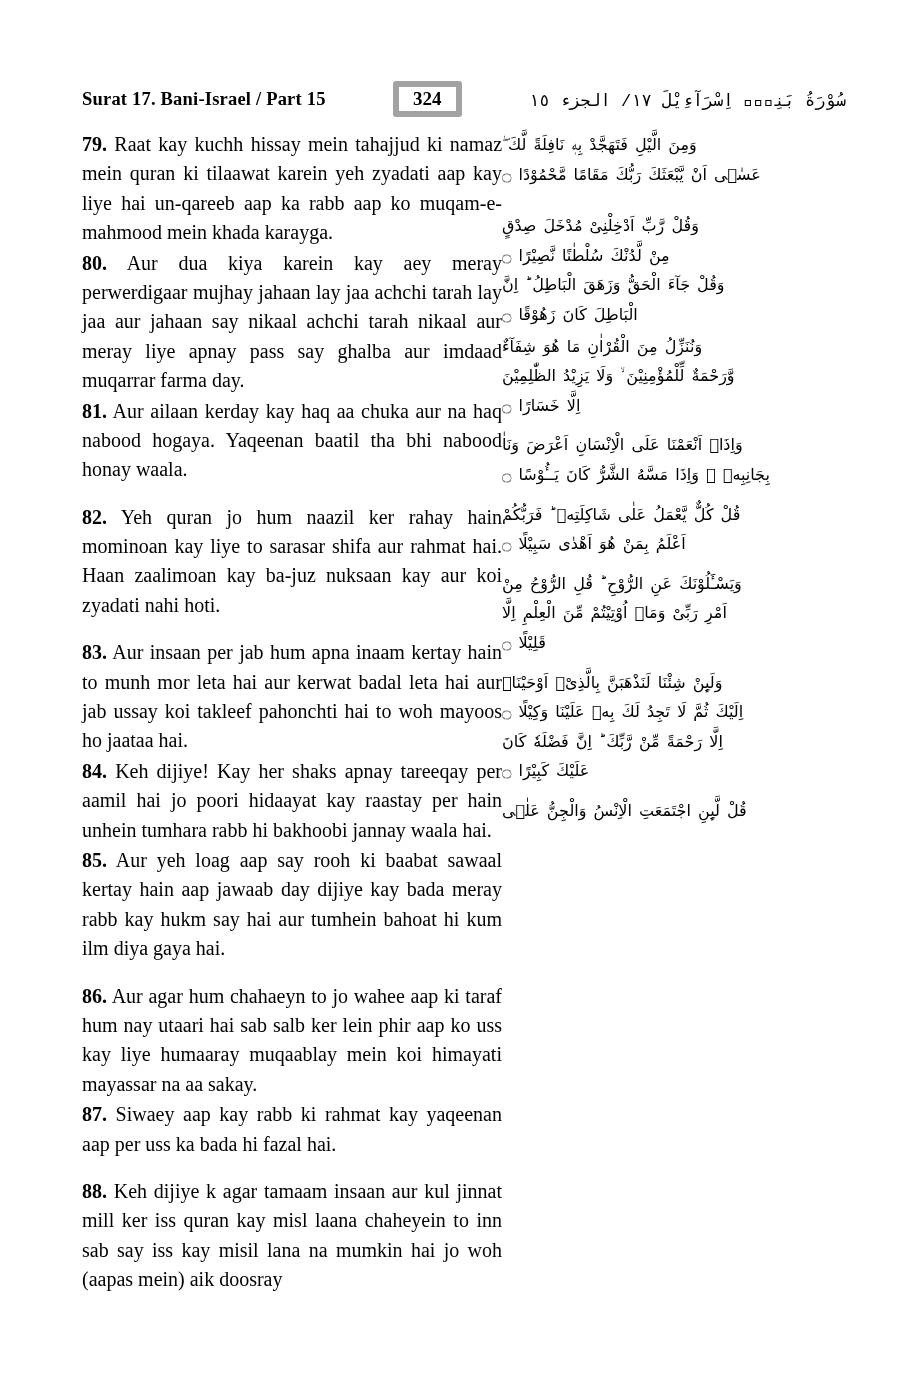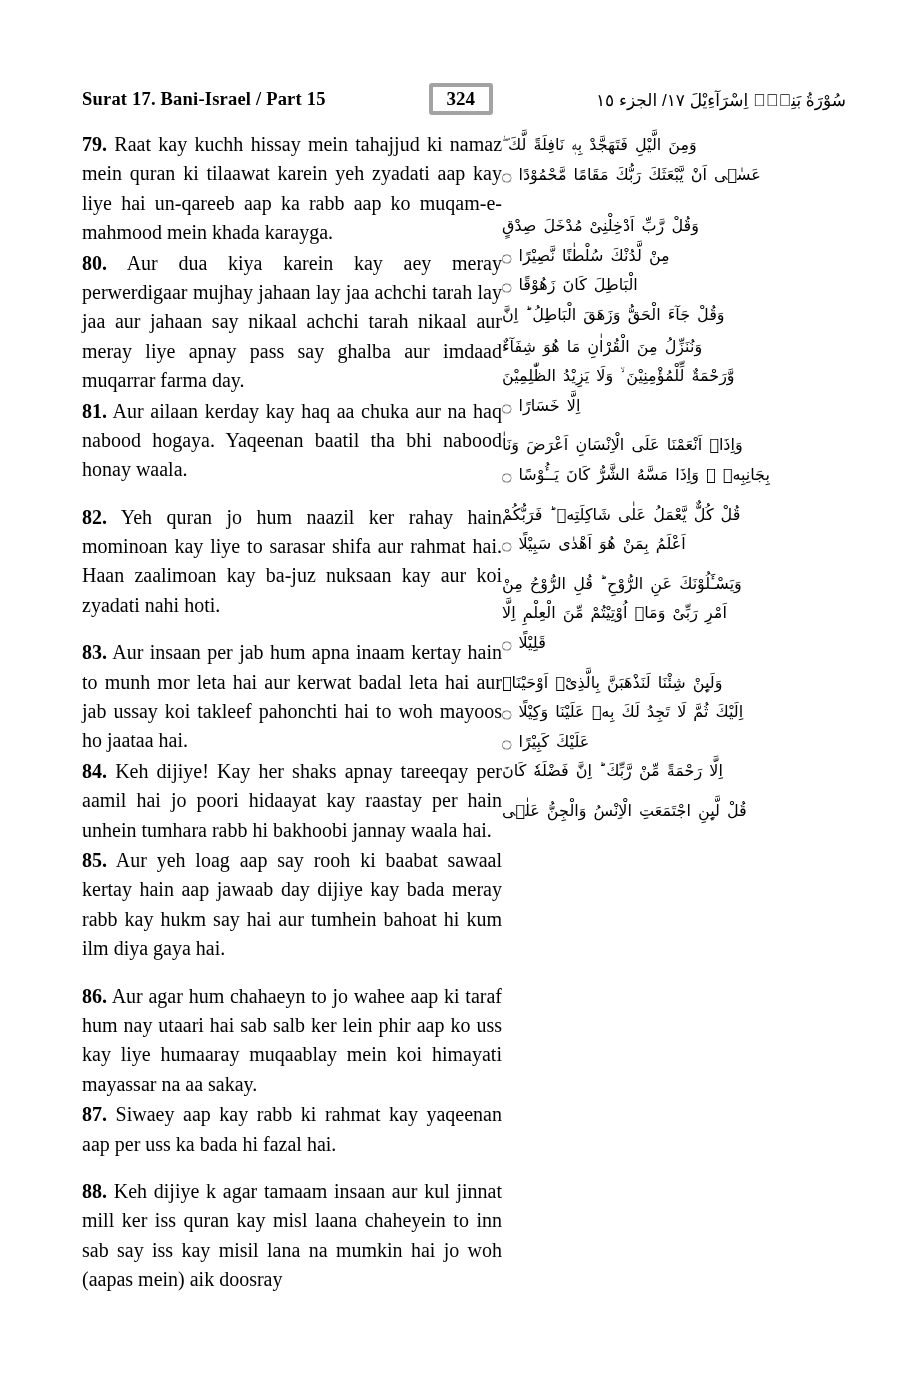--- a/index.html
+++ b/index.html
@@ -33,32 +33,32 @@
     margin-bottom: 14px;
   }
   .header-left {
     font-family: "Liberation Serif", serif;
     font-weight: bold;
     font-size: 18.5px;
     letter-spacing: 0.2px;
     white-space: nowrap;
   }
   .page-number-box {
-    border: 4px solid #a3a3a3;
+    border: 6px solid #a3a3a3;
     border-radius: 3px;
     padding: 2px 14px 3px 14px;
     font-weight: bold;
     font-size: 19px;
     line-height: 1;
     font-family: "Liberation Serif", serif;
     margin-left: 40px;
     margin-right: 40px;
   }
   .header-right {
-    font-family: Liberation Sans, sans-serif;
+    font-family: Liberation Mono, monospace;
     font-size: 17px;
     direction: rtl;
     white-space: nowrap;
     text-align: right;
     flex: 0 0 auto;
     padding-top: 2px;
   }
 
   
   .columns {
@@ -188,22 +188,22 @@
       <div class="ar-block">
         <div>وَمِنَ الَّیْلِ فَتَهَجَّدْ بِهٖ نَافِلَةً لَّكَ ۖ</div>
         <div>عَسٰۤى اَنْ یَّبْعَثَكَ رَبُّكَ مَقَامًا مَّحْمُوْدًا ۝</div>
       </div>
 
       <div class="ar-gap"></div>
 
       <div class="ar-block">
         <div>وَقُلْ رَّبِّ اَدْخِلْنِیْ مُدْخَلَ صِدْقٍ</div>
         <div>مِنْ لَّدُنْكَ سُلْطٰنًا نَّصِیْرًا ۝</div>
+        <div>وَقُلْ جَآءَ الْحَقُّ وَزَهَقَ الْبَاطِلُ ؕ اِنَّ</div>
         <div>الْبَاطِلَ كَانَ زَهُوْقًا ۝</div>
-        <div>وَقُلْ جَآءَ الْحَقُّ وَزَهَقَ الْبَاطِلُ ؕ اِنَّ</div>
       </div>
 
       <div class="ar-block">
         <div>وَنُنَزِّلُ مِنَ الْقُرْاٰنِ مَا هُوَ شِفَآءٌ</div>
         <div>وَّرَحْمَةٌ لِّلْمُؤْمِنِیْنَ ۙ وَلَا یَزِیْدُ الظّٰلِمِیْنَ</div>
         <div>اِلَّا خَسَارًا ۝</div>
       </div>
 
       <div class="ar-gap-sm"></div>
 
@@ -225,22 +225,22 @@
         <div>وَیَسْـَٔلُوْنَكَ عَنِ الرُّوْحِ ؕ قُلِ الرُّوْحُ مِنْ</div>
         <div>اَمْرِ رَبِّیْ وَمَاۤ اُوْتِیْتُمْ مِّنَ الْعِلْمِ اِلَّا</div>
         <div>قَلِیْلًا ۝</div>
       </div>
 
       <div class="ar-gap-sm"></div>
 
       <div class="ar-block">
         <div>وَلَىِٕنْ شِئْنَا لَنَذْهَبَنَّ بِالَّذِیْۤ اَوْحَیْنَاۤ</div>
         <div>اِلَیْكَ ثُمَّ لَا تَجِدُ لَكَ بِهٖ عَلَیْنَا وَكِیْلًا ۝</div>
+        <div>اِلَّا رَحْمَةً مِّنْ رَّبِّكَ ؕ اِنَّ فَضْلَهٗ كَانَ</div>
         <div>عَلَیْكَ كَبِیْرًا ۝</div>
-        <div>اِلَّا رَحْمَةً مِّنْ رَّبِّكَ ؕ اِنَّ فَضْلَهٗ كَانَ</div>
       </div>
 
       <div class="ar-gap-sm"></div>
 
       <div class="ar-block">
         <div>قُلْ لَّىِٕنِ اجْتَمَعَتِ الْاِنْسُ وَالْجِنُّ عَلٰۤى</div>
       </div>
 
     </div>
 

